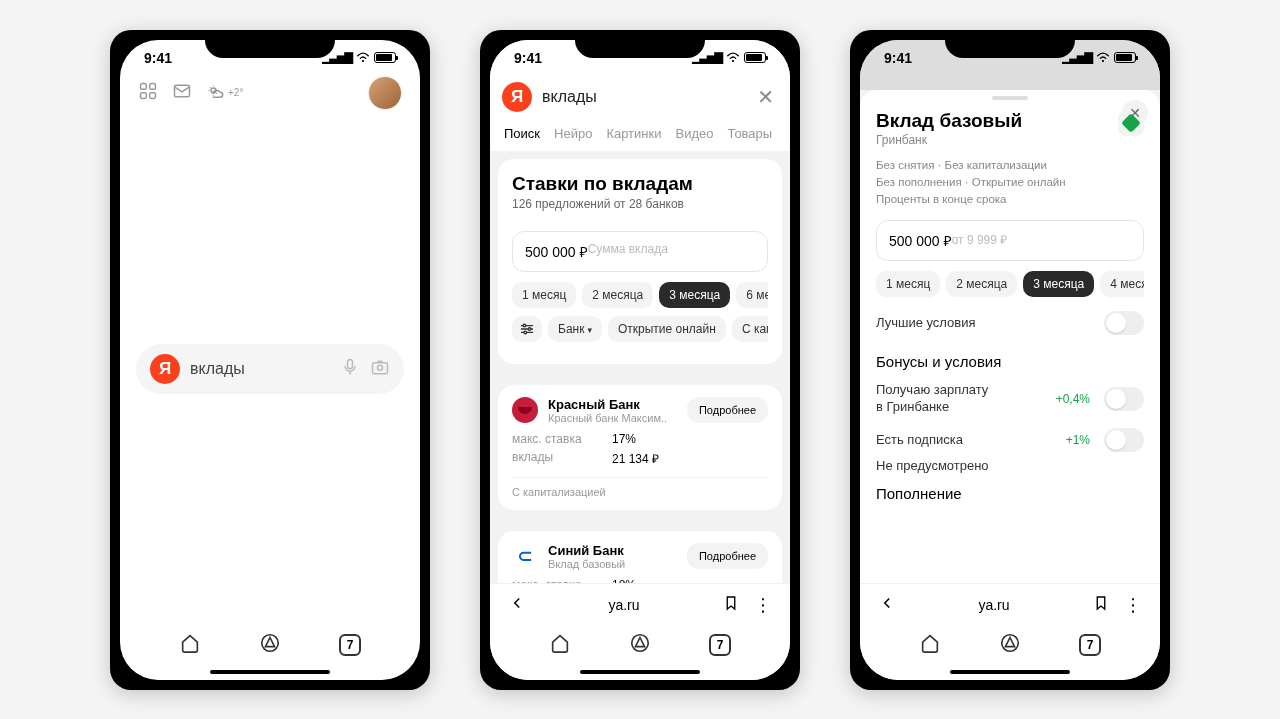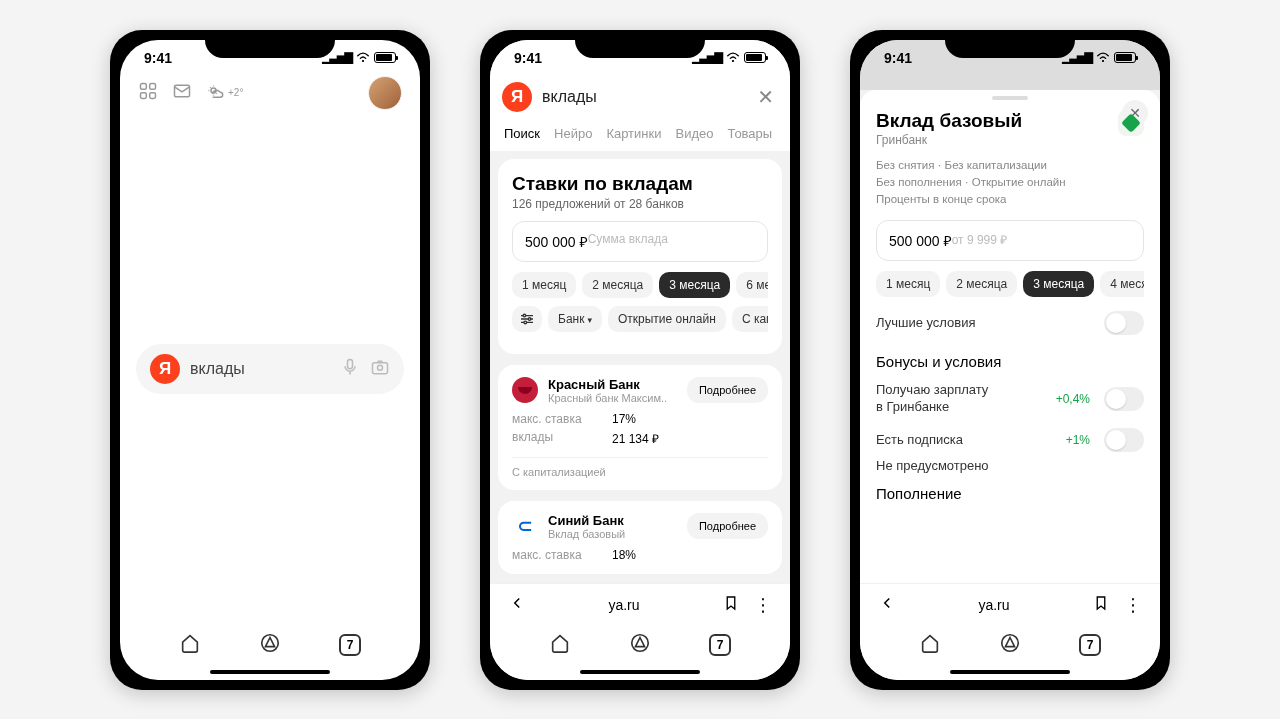--- a/index.html
+++ b/index.html
@@ -1,17 +1,17 @@
 <!DOCTYPE html>
 <html><head>
 <meta charset="utf-8">
 <style>
   * { box-sizing: border-box; margin: 0; padding: 0; font-family: -apple-system, "Helvetica Neue", Arial, sans-serif; -webkit-font-smoothing: antialiased; }
   body { background: #f4f4f4; display: flex; justify-content: center; align-items: center; gap: 50px; height: 719px; }
-  .phone { width: 320px; height: 660px; background: #000; border-radius: 32px; padding: 10px; position: relative; box-shadow: 0 4px 20px rgba(0,0,0,.2); flex-shrink: 0; }
+  .phone { width: 320px; height: 660px; background: #000; border-radius: 21px; padding: 10px; position: relative; box-shadow: 0 4px 20px rgba(0,0,0,.2); flex-shrink: 0; }
   .screen { width: 100%; height: 100%; background: #fff; border-radius: 38px; overflow: hidden; position: relative; display: flex; flex-direction: column; }
   .notch { position: absolute; top: 0; left: 50%; transform: translateX(-50%); width: 130px; height: 28px; background: #000; border-bottom-left-radius: 18px; border-bottom-right-radius: 18px; z-index: 10; }
   .statusbar { display: flex; justify-content: space-between; align-items: center; padding: 10px 24px 4px; font-size: 14px; font-weight: 600; }
   .status-icons { display: flex; gap: 4px; align-items: center; }
   .signal, .wifi, .battery { display: inline-block; }
   .battery { width: 22px; height: 11px; border: 1px solid #000; border-radius: 3px; position: relative; }
   .battery::before { content: ""; position: absolute; left: 1px; top: 1px; bottom: 1px; width: 16px; background: #000; border-radius: 1px; }
   .battery::after { content: ""; position: absolute; right: -3px; top: 3px; width: 2px; height: 4px; background: #000; border-radius: 0 1px 1px 0; }
   .home-indicator { position: absolute; bottom: 6px; left: 50%; transform: translateX(-50%); width: 120px; height: 4px; background: #000; border-radius: 3px; }
 
@@ -31,24 +31,24 @@
   .tab-count { width: 22px; height: 22px; border: 2px solid #333; border-radius: 6px; display: flex; align-items: center; justify-content: center; font-size: 12px; font-weight: 600; }
 
   
   .p2-screen { background: #f2f2f2; }
   .p2-header { background: #fff; padding: 6px 12px 0; }
   .p2-search { display: flex; align-items: center; gap: 10px; padding: 6px 0; }
   .p2-search-text { flex: 1; font-size: 16px; color: #222; }
   .close-x { color: #888; font-size: 20px; padding: 0 4px; }
   .tabs { display: flex; gap: 14px; font-size: 13px; padding: 8px 2px 10px; color: #999; overflow: hidden;}
   .tabs .active { color: #000; font-weight: 500; }
-  .content { flex: 1; overflow: hidden; padding: 8px; display: flex; flex-direction: column; gap: 11px; }
+  .content { flex: 1; overflow: hidden; padding: 8px; display: flex; flex-direction: column; gap: 21px; }
   .card { background: #fff; border-radius: 16px; padding: 14px; }
   .card h2 { font-size: 19px; font-weight: 700; margin-bottom: 2px; }
-  .sub { font-size: 12px; color: #666; margin-bottom: 10px; }
+  .sub { font-size: 12px; color: #666; margin-bottom: 20px; }
   .amount-field { display: flex; justify-content: flex-start; border: 1px solid #e4e4e4; border-radius: 12px; padding: 10px 12px; font-size: 14px; margin-bottom: 10px; }
   .amount-field .hint { color: #bbb; font-size: 12px; }
   .chips { display: flex; gap: 6px; overflow: hidden; margin-bottom: 8px; flex-wrap: nowrap;}
   .chip { background: #f3f3f3; border-radius: 10px; padding: 6px 10px; font-size: 12px; white-space: nowrap; color: #333;}
   .chip.dark { background: #2a2a2a; color: #fff; }
   .chip.filter-ic { padding: 6px 8px; display: flex; align-items: center;}
   .chip .chev { margin-left: 3px; font-size: 9px;}
   .bank-card { background: #fff; border-radius: 16px; padding: 12px 14px; }
   .bank-head { display: flex; align-items: center; gap: 10px; margin-bottom: 8px; }
   .bank-logo { width: 26px; height: 26px; border-radius: 50%; display: flex; align-items: center; justify-content: center; }

